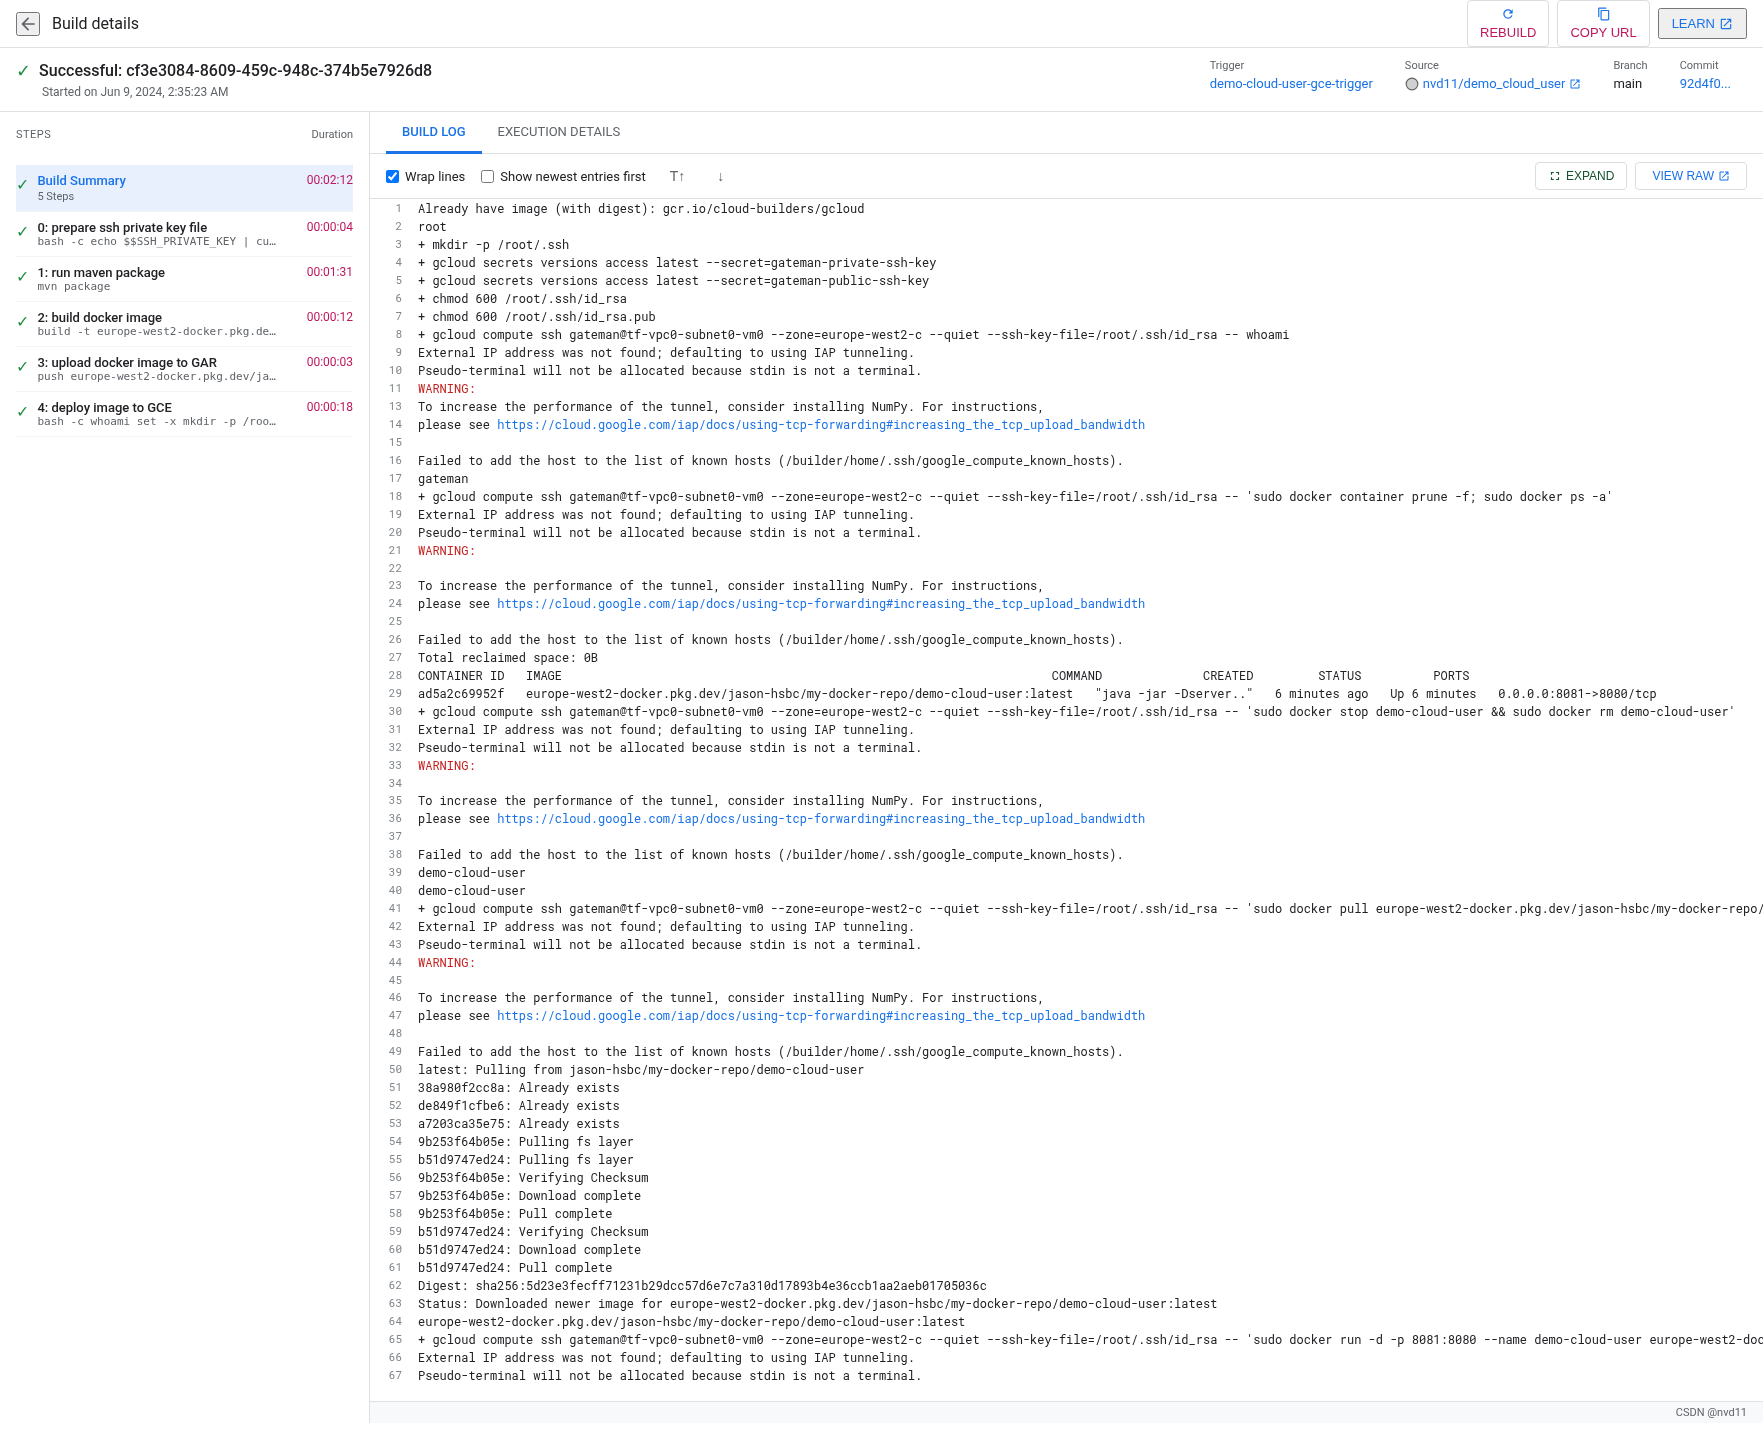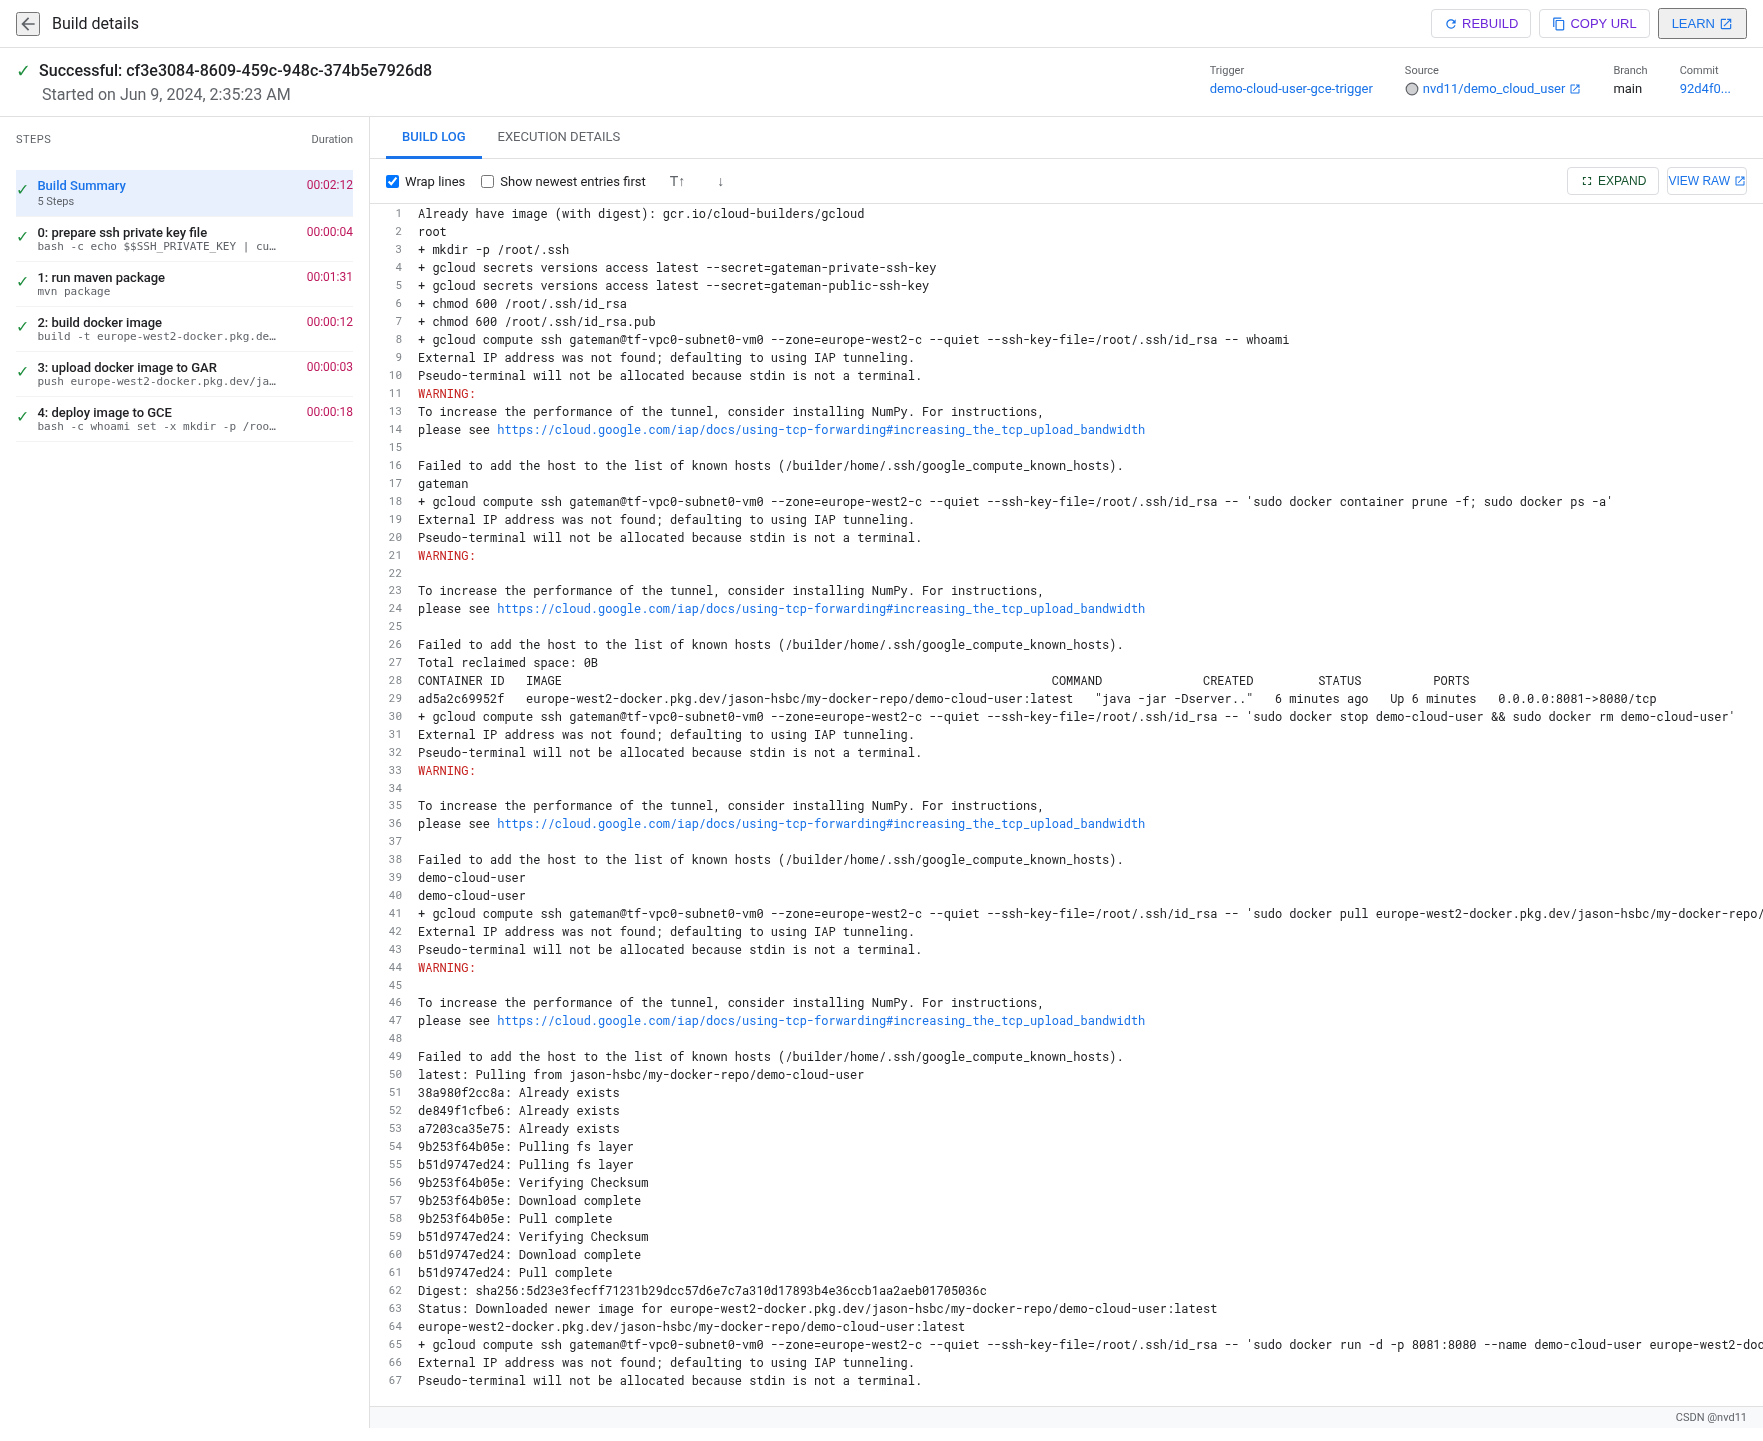--- a/index.html
+++ b/index.html
@@ -11,34 +11,34 @@
       padding: 0 16px; border-bottom: 1px solid #e0e0e0; height: 48px;
       background: #fff;
     }
     .top-nav-left { display: flex; align-items: center; gap: 12px; }
     .back-btn { color: #5f6368; cursor: pointer; display: flex; align-items: center; }
     .page-title { font-size: 16px; font-weight: 400; color: #202124; }
     .top-nav-actions { display: flex; align-items: center; gap: 8px; }
     .nav-btn {
       display: flex; align-items: center; gap: 4px;
       padding: 6px 12px; border: 1px solid #dadce0; border-radius: 4px;
-      background: #fff; color: #6d28d9; font-size: 13px; cursor: pointer;
+      background: #fff; color: #be185d; font-size: 13px; cursor: pointer; flex-direction: column;
     }
     .learn-btn {
       display: flex; align-items: center; gap: 4px;
       color: #1a73e8; font-size: 13px; cursor: pointer; padding: 6px 12px;
     }
 
     
     .status-banner {
       padding: 12px 16px; border-bottom: 1px solid #e0e0e0; background: #fff;
     }
     .status-icon-success { color: #1e8e3e; font-size: 18px; }
     .status-title { font-size: 16px; font-weight: 500; color: #202124; }
-    .status-meta { font-size: 16px; color: #5f6368; margin-left: 26px; }
+    .status-meta { font-size: 12px; color: #5f6368; margin-left: 26px; }
 
     
     .build-meta {
       display: flex; gap: 32px; float: right; margin-top: -40px; margin-right: 16px;
     }
     .meta-item { display: flex; flex-direction: column; }
     .meta-label { font-size: 11px; color: #5f6368; margin-bottom: 4px; }
     .meta-value { font-size: 13px; color: #202124; }
     .meta-link { color: #1a73e8; text-decoration: none; display: flex; align-items: center; gap: 4px; }
 
@@ -93,21 +93,21 @@
       padding: 4px 8px; background: none; border: none; cursor: pointer;
       color: #5f6368; font-size: 14px; border-radius: 4px;
     }
     .expand-btn {
       display: flex; align-items: center; gap: 4px;
       padding: 6px 12px; border: 1px solid #dadce0; border-radius: 4px;
       background: #fff; color: #14532d; font-size: 12px; cursor: pointer;
     }
     .view-raw-btn {
       display: flex; align-items: center; gap: 4px;
-      padding: 6px 0; border: 1px solid #dadce0; border-radius: 4px;
+      padding: 6px 16px; border: 1px solid #dadce0; border-radius: 4px;
       background: #fff; color: #1a73e8; font-size: 12px; cursor: pointer;
     }
 
     
     .log-content {
       flex: 1; overflow-y: auto; overflow-x: auto;
       background: #fff; font-family: 'Roboto Mono', 'Courier New', monospace;
       font-size: 12px; line-height: 1.5;
     }
     .log-row { display: flex; }

